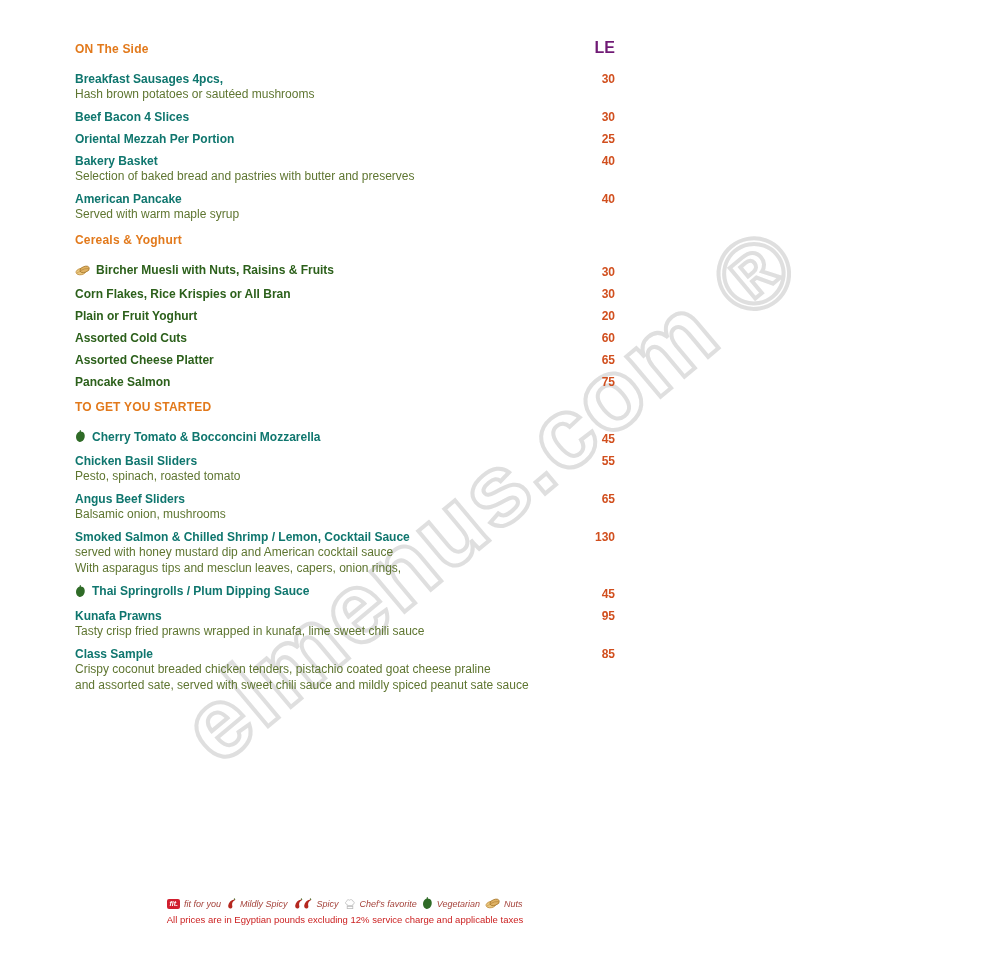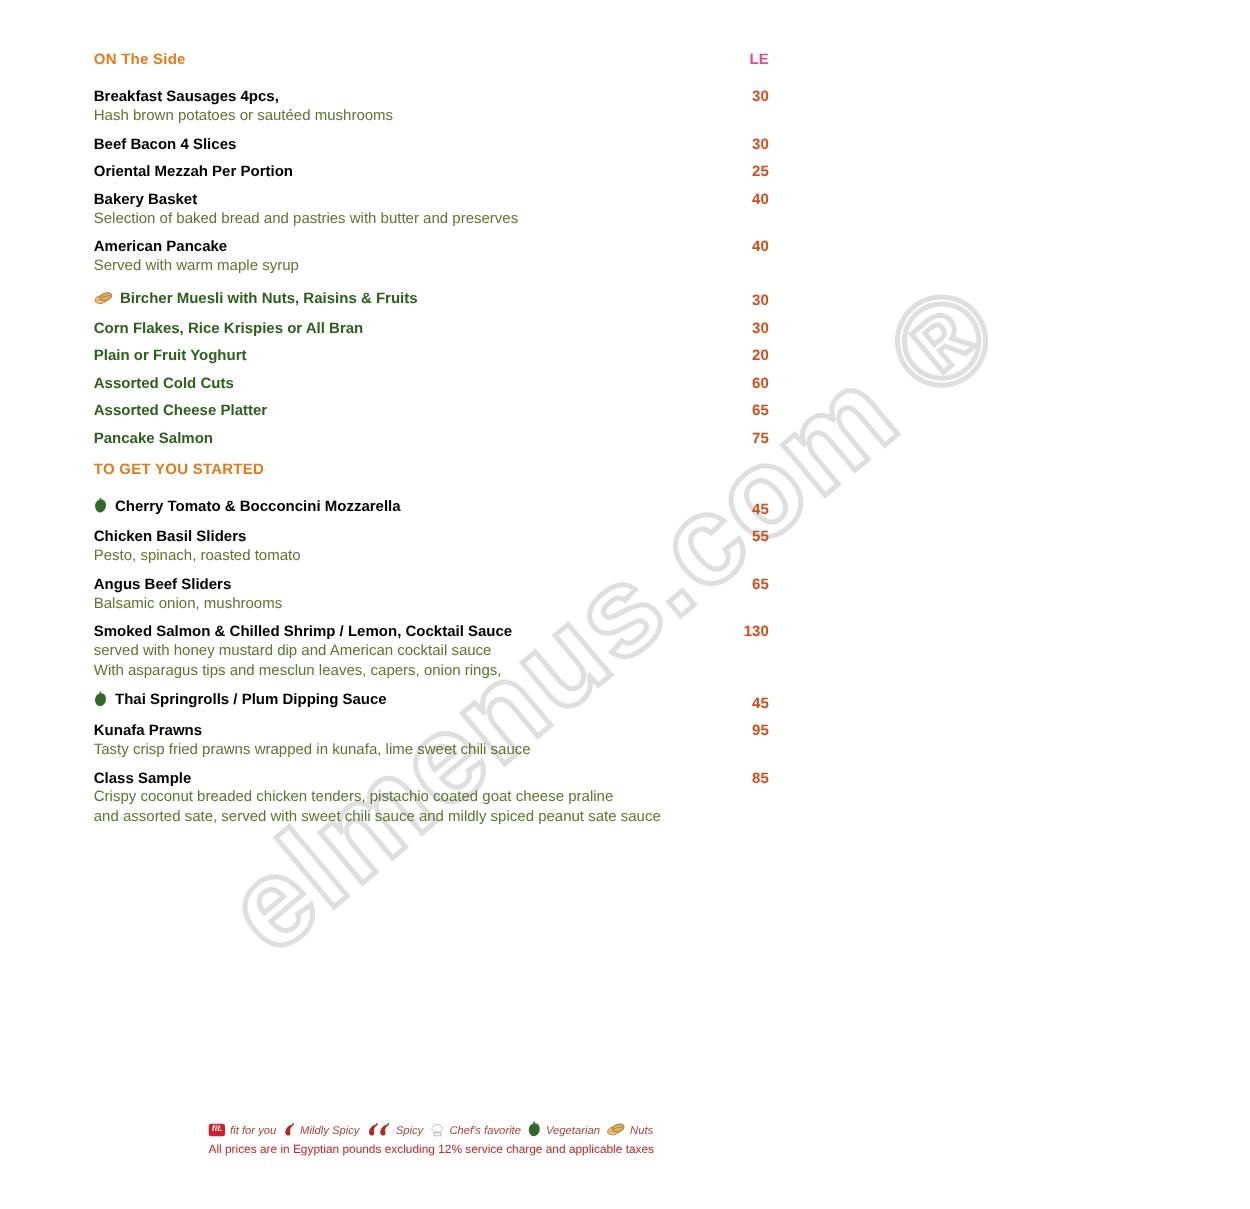--- a/index.html
+++ b/index.html
@@ -14,25 +14,25 @@
     color:rgba(255,255,255,0); -webkit-text-stroke:4px #dadada; opacity:.85;
   }
 
   
   .content { position:absolute; left:75px; top:40px; width:540px; z-index:2; }
 
   .menu-section + .menu-section { margin-top:11px; }
   .section-header-row { display:flex; justify-content:space-between; align-items:baseline;
                         margin-bottom:15px; line-height:15px; }
   .section-title { font-size:12px; font-weight:bold; color:#e2791b; letter-spacing:.2px; }
-  .currency-label { font-size:12px; font-weight:bold; color:#ec4899;text-align:center; }
+  .currency-label { font-size:16px; font-weight:bold; color:#701a75;text-align:center; }
 
   .menu-item { margin-bottom:8px; }
   .item-line { display:flex; justify-content:space-between; align-items:baseline; line-height:14px; }
-  .item-name { font-size:12px; font-weight:bold; color:#000000; display:flex; align-items:center; }
+  .item-name { font-size:12px; font-weight:bold; color:#0f766e; display:flex; align-items:center; }
   .item-name.green { color:#2c601b; }
   .item-icon { display:inline-flex; margin-right:6px; flex:0 0 auto; }
   .item-price { font-size:12px; font-weight:bold; color:#d14f1e; padding-left:10px; }
   .item-desc { font-size:12px; line-height:16px; color:#5e7530; }
 
   
   .footer { position:absolute; left:75px; top:897px; width:540px; z-index:2; }
   .legend { display:flex; justify-content:center; align-items:center; gap:5px; }
   .legend-item { display:flex; align-items:center; gap:4px; }
   .legend-label { font-size:9px; font-style:italic; color:#a5443c; }
@@ -81,20 +81,23 @@
         </div>
         <div class="menu-item">
           <div class="item-line">
             <span class="item-name">American Pancake</span>
             <span class="item-price">40</span>
           </div>
           <div class="item-desc">Served with warm maple syrup</div>
         </div>
       </div>
       <div class="menu-section">
+        <div class="section-header-row">
+          <div class="section-title">Cereals &amp; Yoghurt</div>
+        </div>
         <div class="menu-item">
           <div class="item-line">
             <span class="item-name green"><span class="item-icon">
                 <svg width="15" height="11" viewBox="0 0 15 11">
                   <ellipse cx="6" cy="6.6" rx="5" ry="3.1" fill="#eac981" stroke="#bf8c3c" stroke-width="0.8" transform="rotate(-12 6 6.6)"></ellipse>
                   <path d="M2.2 7.6 Q6 5.4 9.8 6.2" stroke="#bf8c3c" stroke-width="0.6" fill="none"></path>
                   <ellipse cx="9.6" cy="4.4" rx="4.8" ry="2.9" fill="#e0b264" stroke="#a97a2e" stroke-width="0.8" transform="rotate(-18 9.6 4.4)"></ellipse>
                   <path d="M5.6 5.6 Q9.4 3.2 13.4 3.6" stroke="#a97a2e" stroke-width="0.6" fill="none"></path>
                 </svg>
               </span>Bircher Muesli with Nuts, Raisins &amp; Fruits</span>

